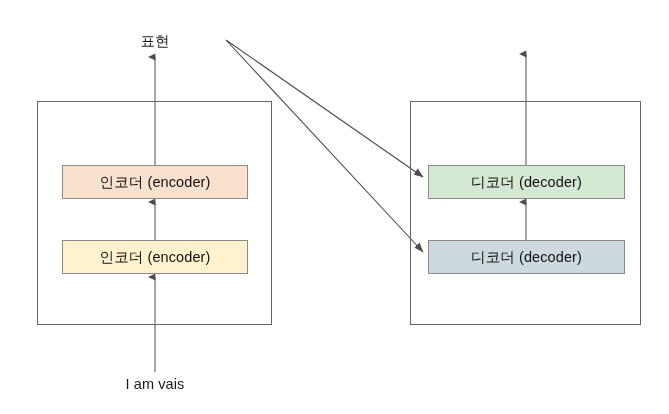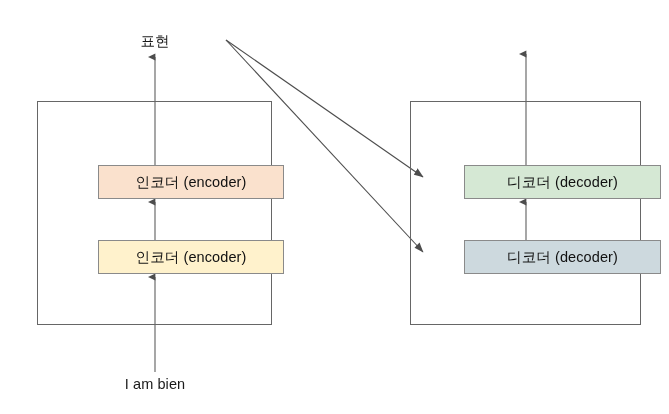--- a/index.html
+++ b/index.html
@@ -37,21 +37,20 @@
     position: absolute;
     box-sizing: border-box;
     border: 1px solid #8a8a8a;
     display: flex;
     align-items: center;
     justify-content: center;
     font-size: 14.5px;
     color: #111111;
     letter-spacing: 0.1px;
     white-space: nowrap;
-    margin-left: 36px;
   }
   .free-label {
     position: absolute;
     font-size: 14.5px;
     color: #1a1a1a;
     white-space: nowrap;
     transform: translate(-50%, -50%);
     text-align: center;
     letter-spacing: 0.1px;
   }
@@ -85,15 +84,15 @@
   <div class="container-box" style="left:37px; top:101px; width:235px; height:224px;"></div>
   <div class="container-box" style="left:410px; top:101px; width:231px; height:224px;"></div>
 
   <div class="node-box" style="left:62px; top:165px; width:186px; height:34px; background:#fae1cd;">인코더 (encoder)</div>
   <div class="node-box" style="left:62px; top:240px; width:186px; height:34px; background:#fff2cc;">인코더 (encoder)</div>
 
   <div class="node-box" style="left:428px; top:165px; width:197px; height:34px; background:#d5e8d4;">디코더 (decoder)</div>
   <div class="node-box" style="left:428px; top:240px; width:197px; height:34px; background:#cdd9de;">디코더 (decoder)</div>
 
   <div class="free-label" style="left:155px; top:41px;">표현</div>
-  <div class="free-label" style="left:155px; top:384px;">I am bien</div>
+  <div class="free-label" style="left:155px; top:384px;">I am vais</div>
 
 </div>
 
 </body></html>

